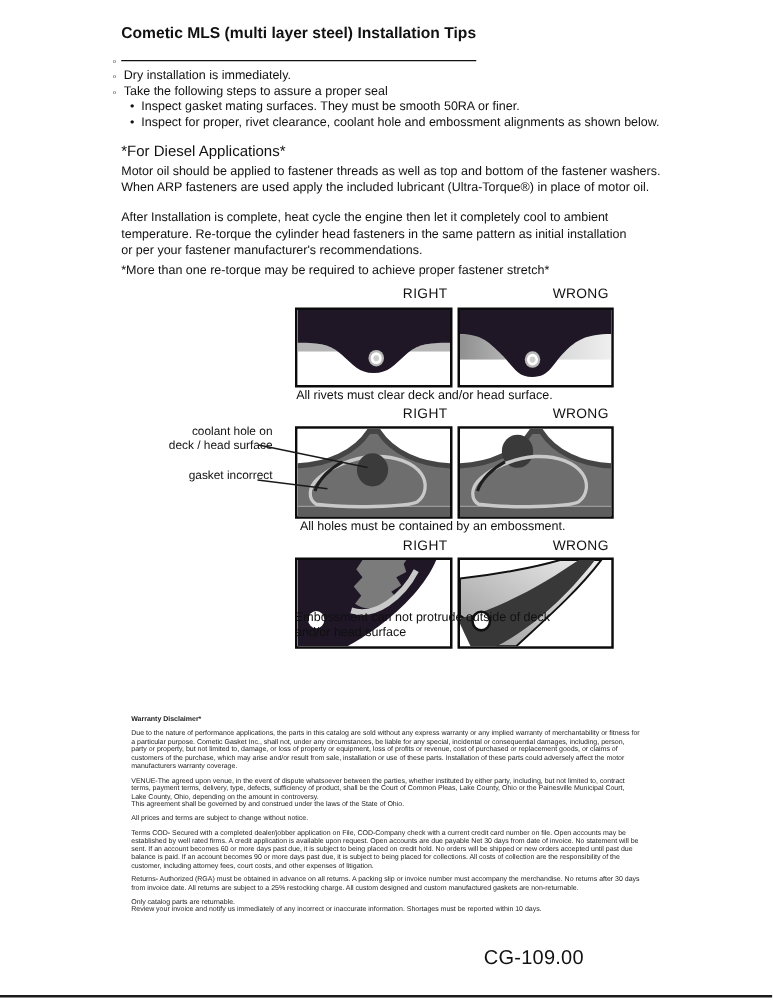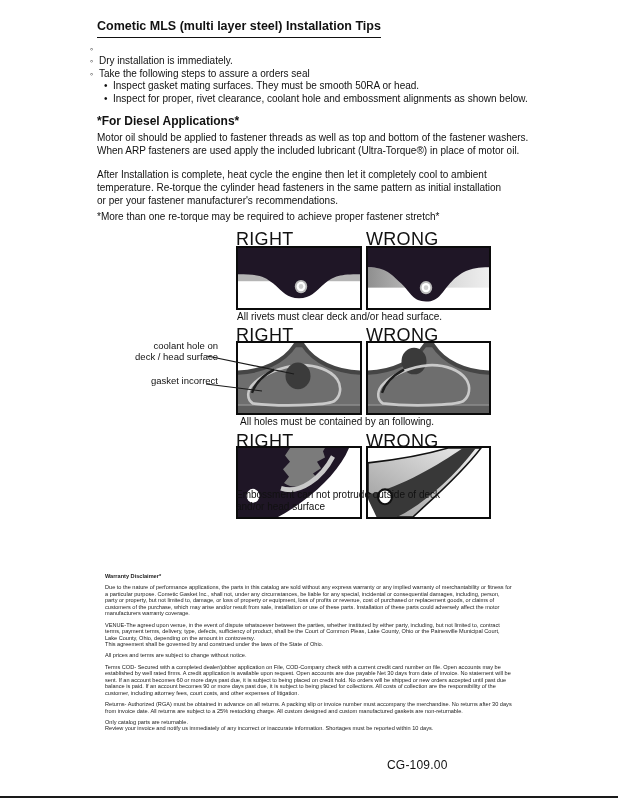--- a/index.html
+++ b/index.html
@@ -5,72 +5,72 @@
   html,body{margin:0;padding:0;background:#ffffff;}
   #page{
     position:relative;width:618px;height:800px;background:#ffffff;
     font-family:"Liberation Sans", sans-serif;color:#111;overflow:hidden;
   }
   .abs{position:absolute;}
   .preline{white-space:pre-line;}
 
   .title{
     left:97px;top:19px;font-size:12.5px;font-weight:bold;
-    border-bottom:1.5px solid #111;padding-bottom:4px;
+    border-bottom:1.5px solid #111;padding-bottom:15px;
   }
   .bullets{left:90px;top:43px;font-size:10px;line-height:12.4px;}
   .brow{display:flex;}
   .brow .mk{width:9px;flex:0 0 9px;font-size:9px;}
   .brow.sub{margin-left:14px;}
   .brow.sub .mk{font-size:10px;}
 
-  .h2{left:97px;top:114px;font-size:12px;font-weight:bold;}
+  .h2{left:97px;top:114px;font-size:12px;font-weight:normal;}
   .para{left:97px;font-size:10px;line-height:12.9px;width:460px;}
   .p1{top:132px;}
   .p2{top:169px;}
   .p3{top:211px;}
 
-  .dlab{font-size:18px;text-align:left;width:122px;letter-spacing:.3px;}
+  .dlab{font-size:11px;text-align:right;width:122px;letter-spacing:.3px;}
   .dbox{width:122px;border:2px solid #0b0b0b;background:#fff;}
   .dbox svg{display:block;width:100%;height:100%;}
   .caption{font-size:10px;line-height:12px;}
 
   .ann{width:150px;text-align:right;font-size:9.5px;line-height:11px;left:68px;}
   .leader{left:120px;top:345px;width:260px;height:60px;pointer-events:none;z-index:5;}
 
   .disc{left:105px;top:573px;width:408px;font-size:5.6px;line-height:6.6px;color:#222;}
   .disc p{margin:0;}
   .disc p.gap{margin-top:4.5px;}
   .disc .dhead{font-weight:bold;margin-bottom:4.5px;}
 
-  .footercode{left:387px;top:758px;font-size:12px;letter-spacing:.2px;}
+  .footercode{left:387px;top:758px;font-size:16px;letter-spacing:.2px;}
   .botline{left:0;top:796px;width:618px;height:2px;background:#1a1a1a;}
 </style>
 </head>
 <body>
 
 <div id="page">
 
   <div class="abs title">Cometic MLS (multi layer steel) Installation Tips</div>
 
   <div class="abs bullets">
     <div class="brow">
       <span class="mk">◦</span>
     </div>
     <div class="brow">
       <span class="mk">◦</span>
       <span>Dry installation is immediately.</span>
     </div>
     <div class="brow">
       <span class="mk">◦</span>
-      <span>Take the following steps to assure a orders seal</span>
+      <span>Take the following steps to assure a proper seal</span>
     </div>
     <div class="brow sub">
       <span class="mk">•</span>
-      <span>Inspect gasket mating surfaces.  They must be smooth 50RA or head.</span>
+      <span>Inspect gasket mating surfaces.  They must be smooth 50RA or finer.</span>
     </div>
     <div class="brow sub">
       <span class="mk">•</span>
       <span>Inspect for proper, rivet clearance, coolant hole and embossment alignments as shown below.</span>
     </div>
   </div>
 
   <div class="abs h2">*For Diesel Applications*</div>
   <div class="abs para p1 preline">Motor oil should be applied to fastener threads as well as top and bottom of the fastener washers.
 When ARP fasteners are used apply the included lubricant (Ultra-Torque®) in place of motor oil.</div>
@@ -140,21 +140,21 @@
       <rect width="121" height="66" fill="#ffffff"></rect>
       <path d="M0,66 L0,28 C24,27 46,18 57,2 L65,2 C76,18 97,27 121,28 L121,66 Z" fill="#6e6e6e"></path>
       <path d="M0,28 C24,27 46,18 57,2 L65,2 C76,18 97,27 121,28" stroke="#454545" stroke-width="4" fill="none"></path>
       <rect x="0" y="59" width="121" height="7" fill="#5d5d5d"></rect>
       <line x1="0" y1="58.5" x2="121" y2="58.5" stroke="#9a9a9a" stroke-width="1"></line>
       <circle cx="46" cy="17" r="12.5" fill="#3a3a3a"></circle>
       <path d="M15,57 C8,53 9,44 16,38 C26,29 44,22 60,21 C78,20 92,26 98,34 C103,41 102,50 95,55 C87,59 40,60 15,57 Z" stroke="#c9c9c9" stroke-width="2.6" fill="none"></path>
       <path d="M36,25 C26,30 17,38 14,47" stroke="#1e1e1e" stroke-width="2.4" fill="none"></path>
     </svg>
   </div>
-  <div class="abs caption" style="left:240px;top:416px;">All holes must be contained by an following.</div>
+  <div class="abs caption" style="left:240px;top:416px;">All holes must be contained by an embossment.</div>
 
   <div class="abs dlab" style="left:236px;top:431px;">RIGHT</div>
   <div class="abs dlab" style="left:366px;top:431px;width:121px;">WRONG</div>
 
   <div class="abs dbox" style="left:236px;top:446px;height:69px;">
     <svg viewBox="0 0 122 65" preserveAspectRatio="none">
       <rect width="122" height="65" fill="#ffffff"></rect>
       <path d="M0,0 L111,0 C103,18 85,36 65,50 C55,57 46,62 40,65 L0,65 Z" fill="#1f1626"></path>
       <path d="M52,0 L47,7 L52,13 L45,20 L51,27 L46,33 C57,40 69,36 79,28 L75,24 L83,19 L79,13 L87,9 L85,3 L87,0 Z" fill="#7b7b7b"></path>
       <path d="M43,38 C62,44 84,28 95,8" stroke="#c9c9c9" stroke-width="4.5" fill="none"></path>

